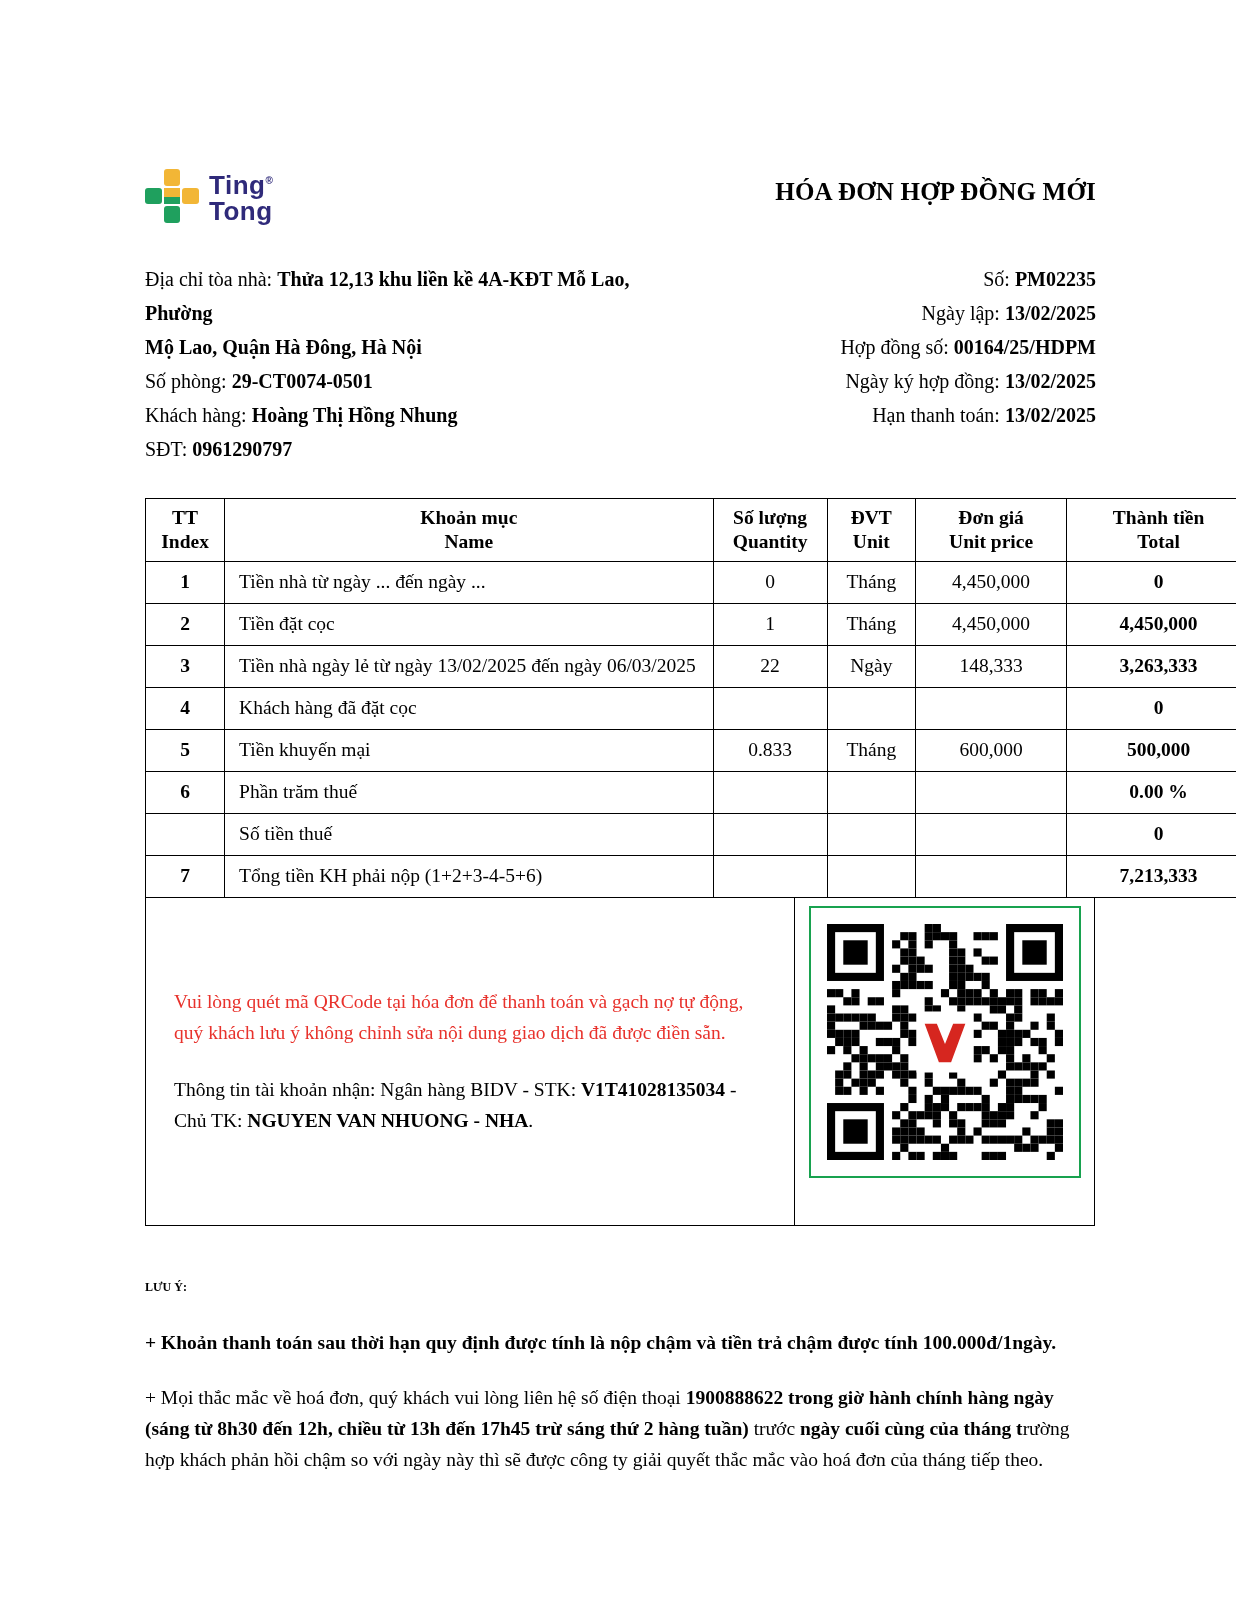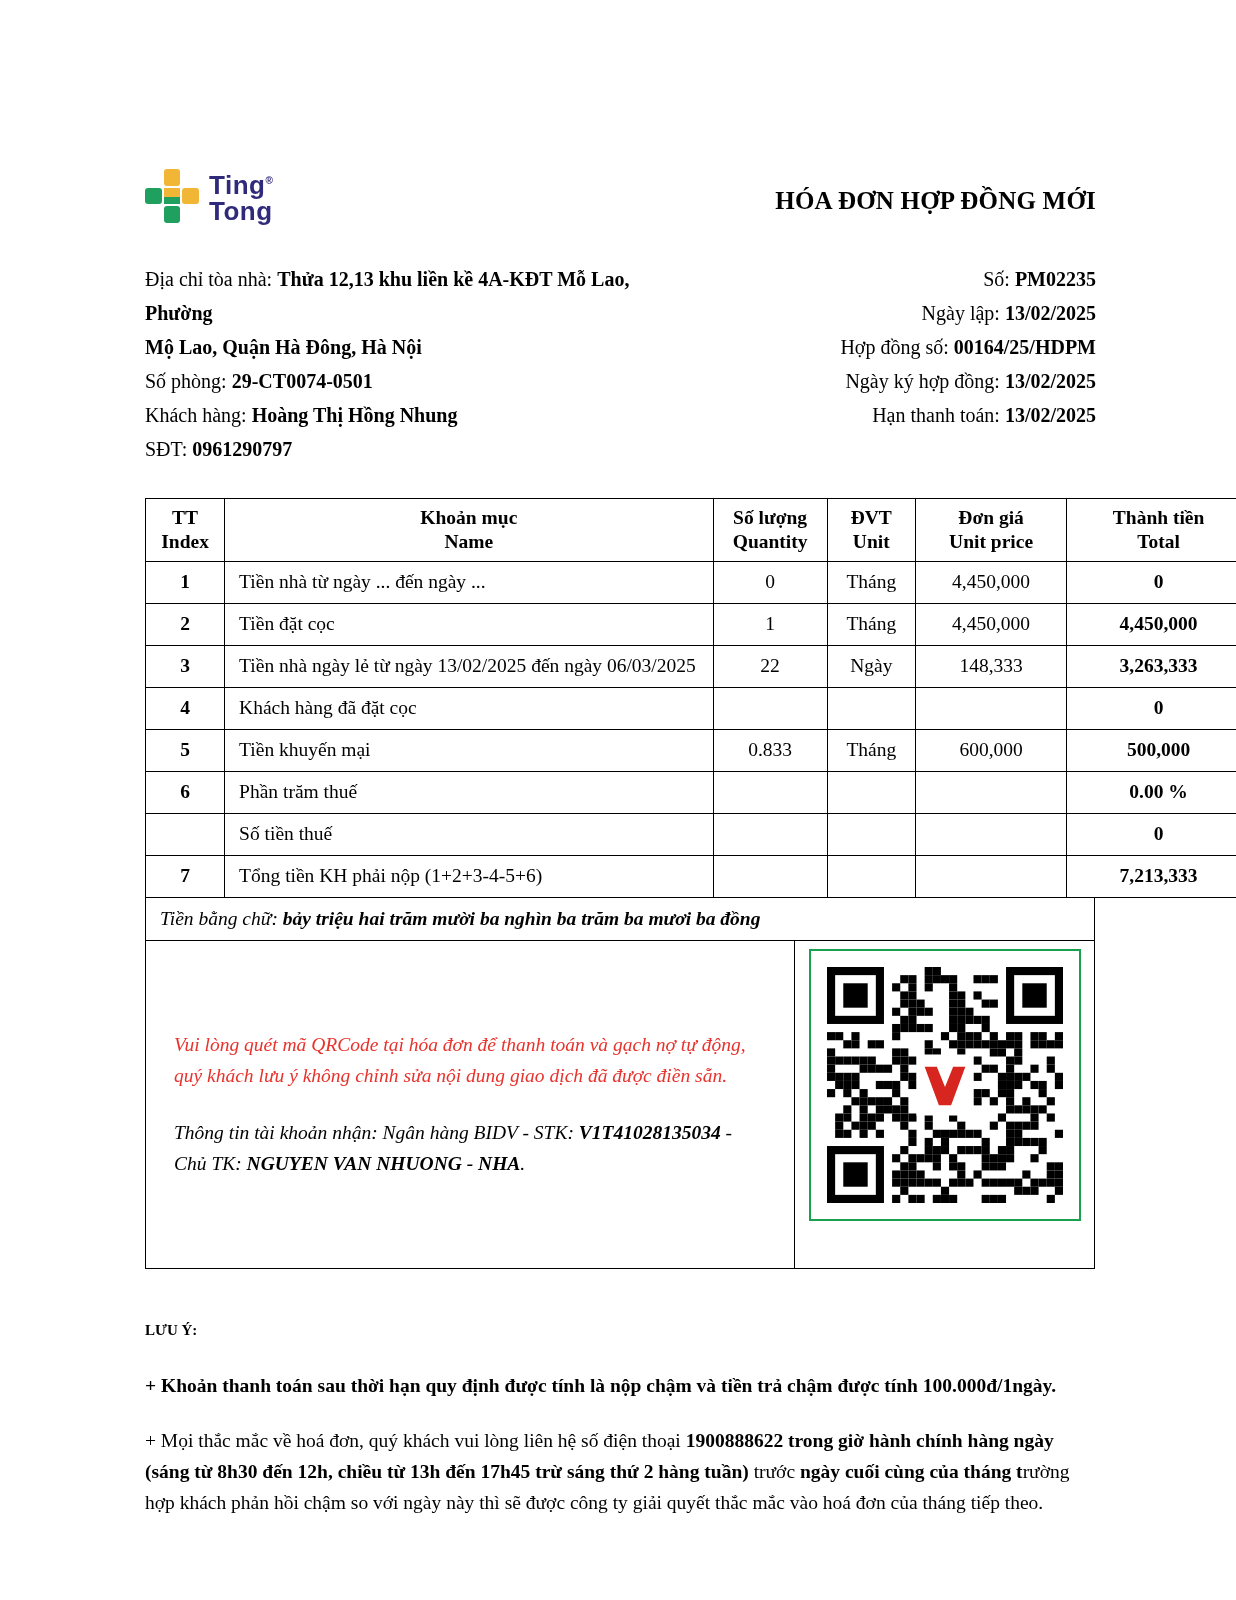--- a/index.html
+++ b/index.html
@@ -5,21 +5,21 @@
   * { box-sizing: border-box; margin: 0; padding: 0; }
   html, body { background: #ffffff; }
   body {
     width: 1236px; height: 1600px; overflow: hidden;
     font-family: "Liberation Serif", serif;
     color: #000; font-size: 20px;
   }
   .page { padding: 168px 140px 0 145px; width: 1236px; }
 
   
-  .header { display: flex; justify-content: space-between; align-items: center; gap: 37px; }
+  .header { display: flex; justify-content: space-between; align-items: flex-start; gap: 37px; }
   .logo { display: flex; align-items: center; gap: 10px; }
   .logo-mark { width: 54px; height: 54px; display: block; }
   .logo-text { font-family: "Liberation Sans", sans-serif; font-weight: bold; font-size: 26px; line-height: 26px; color: #2f2a7a; letter-spacing: 0.5px; }
   .logo-text .reg { font-size: 10px; vertical-align: super; }
   .title { font-size: 25px; font-weight: bold; margin-top: 10px; letter-spacing: 0.2px; }
 
   
   .info { display: flex; justify-content: space-between; margin-top: 38px; }
   .info-left { width: 58%; }
   .info-right { width: 42%; text-align: right; }
@@ -48,37 +48,37 @@
   }
   .words-row .val { font-weight: bold; }
 
   
   .payment-box {
     width: 950px; border: 1.5px solid #000; border-top: none;
     display: flex; min-height: 328px;
   }
   .payment-text {
     flex: 1 1 auto; padding: 24px 28px; display: flex; flex-direction: column;
-    justify-content: center; gap: 26px; font-size: 19.5px; line-height: 31px; font-style: italic;
+    justify-content: center; gap: 26px; font-size: 19.5px; line-height: 31px;
   }
   .red-note { color: #e8322c; }
   .qr-cell {
     flex: 0 0 300px; border-left: 1.5px solid #000;
     display: flex; justify-content: center; align-items: flex-start;
     padding-top: 8px;
   }
   .qr-frame {
     border: 2px solid #18a24f; background: #fff; padding: 16px;
     width: 272px; height: 272px;
   }
   .qr-frame svg { display: block; }
 
   
   .notes { margin-top: 46px; width: 952px; font-size: 19.5px; line-height: 31px; }
-  .notes-title { font-weight: bold; font-size: 15px; }
+  .notes-title { font-weight: bold; font-size: 12px; }
   .note1 { font-weight: bold; margin-top: 24px; }
   .note2 { margin-top: 24px; }
 </style>
 </head>
 <body>
 
 <div class="page">
 
   <div class="header">
     <div class="logo">
@@ -205,23 +205,20 @@
           <td class="col-tt">7</td>
           <td class="col-name">Tổng tiền KH phải nộp (1+2+3-4-5+6)</td>
           <td class="col-qty"></td>
           <td class="col-unit"></td>
           <td class="col-price"></td>
           <td class="col-total">7,213,333</td>
         </tr>
       </tbody>
   </table>
 
-  <div class="words-row">
-    <span>Tiền bằng chữ: </span><span class="val">bảy triệu hai trăm mười ba nghìn ba trăm ba mươi ba đồng</span>
-  </div>
 
   <div class="payment-box">
     <div class="payment-text">
       <div class="red-note">Vui lòng quét mã QRCode tại hóa đơn để thanh toán và gạch nợ tự động, quý khách lưu ý không chỉnh sửa nội dung giao dịch đã được điền sẵn.</div>
       <div>
         <span>Thông tin tài khoản nhận: Ngân hàng BIDV - STK: </span><span class="b">V1T41028135034</span><span> - Chủ TK: </span><span class="b">NGUYEN VAN NHUONG - NHA</span><span>.</span>
       </div>
     </div>
     <div class="qr-cell">
       <div class="qr-frame">

